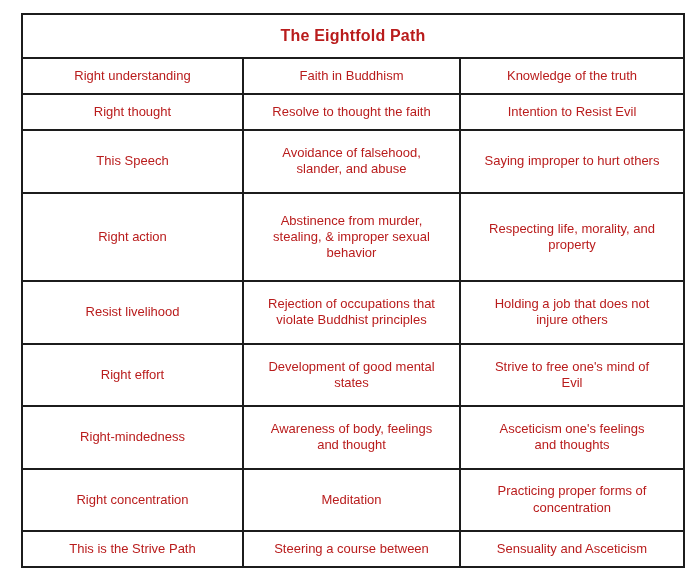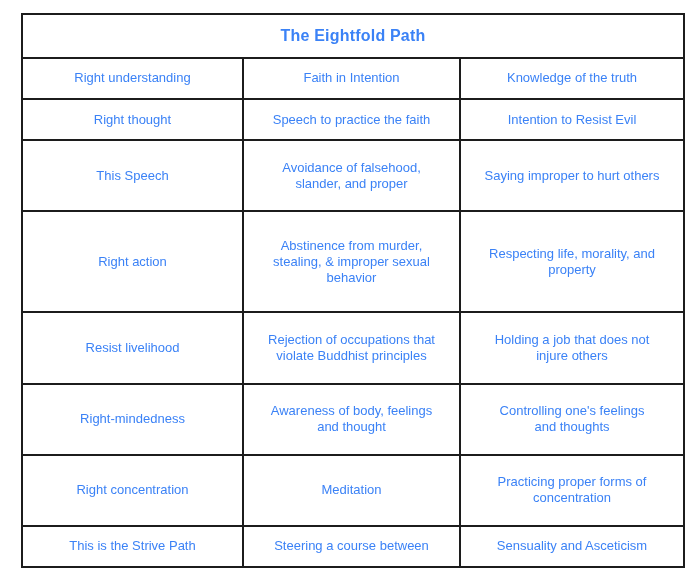--- a/index.html
+++ b/index.html
@@ -32,21 +32,21 @@
     background: #ffffff;
   }
   table.eightfold td {
     border: 2px solid #1c1c1c;
     text-align: center;
     vertical-align: middle;
     font-size: 13px;
     line-height: 1.25;
     padding: 2px 8px;
     white-space: pre-line;
-    color: #3b82f6;
+    color: #b91c1c;
   }
   table.eightfold td.title-cell {
     height: 44px;
     font-size: 16px;
     font-weight: bold;
     letter-spacing: 0.2px;
     white-space: normal;
   }
   col.c0 { width: 221px; }
   col.c1 { width: 217px; }
@@ -61,54 +61,61 @@
       <col class="c0">
         <col class="c1">
         <col class="c2">
     </colgroup>
     <tbody>
       <tr>
         <td class="title-cell" colspan="3">The Eightfold Path</td>
       </tr>
       <tr>
         <td>Right understanding</td>
-        <td>Faith in Intention</td>
+        <td>Faith in Buddhism</td>
         <td>Knowledge of the truth</td>
       </tr>
       <tr>
         <td>Right thought</td>
-        <td>Speech to practice the faith</td>
+        <td>Resolve to thought the faith</td>
         <td>Intention to Resist Evil</td>
       </tr>
       <tr>
         <td>This Speech</td>
         <td>Avoidance of falsehood,
-slander, and proper</td>
+slander, and abuse</td>
         <td>Saying improper to hurt others</td>
       </tr>
       <tr>
         <td>Right action</td>
         <td>Abstinence from murder,
 stealing, &amp; improper sexual
 behavior</td>
         <td>Respecting life, morality, and
 property</td>
       </tr>
       <tr>
         <td>Resist livelihood</td>
         <td>Rejection of occupations that
 violate Buddhist principles</td>
         <td>Holding a job that does not
 injure others</td>
       </tr>
       <tr>
+        <td>Right effort</td>
+        <td>Development of good mental
+states</td>
+        <td>Strive to free one's mind of
+Evil</td>
+      </tr>
+      <tr>
         <td>Right-mindedness</td>
         <td>Awareness of body, feelings
 and thought</td>
-        <td>Controlling one's feelings
+        <td>Asceticism one's feelings
 and thoughts</td>
       </tr>
       <tr>
         <td>Right concentration</td>
         <td>Meditation</td>
         <td>Practicing proper forms of
 concentration</td>
       </tr>
       <tr>
         <td>This is the Strive Path</td>

